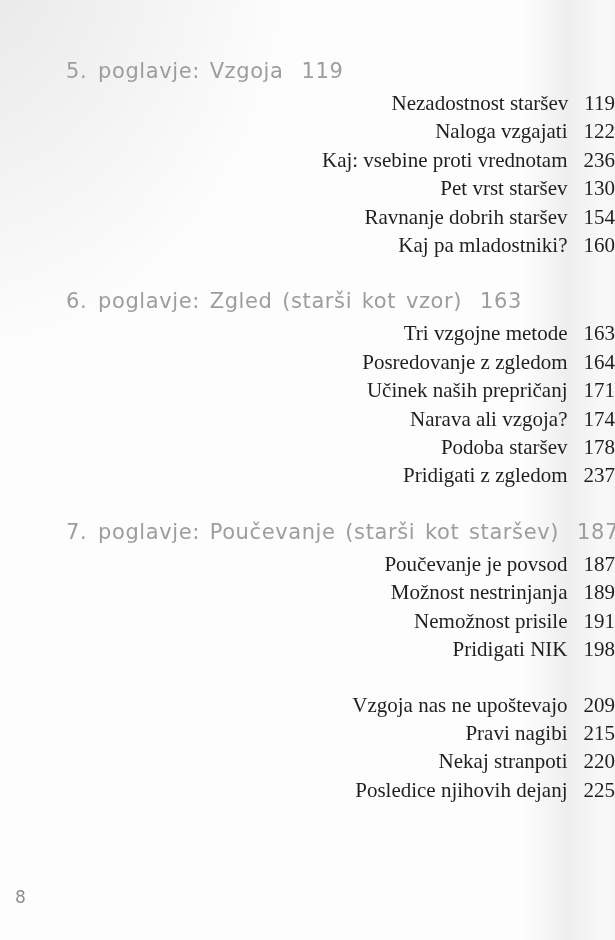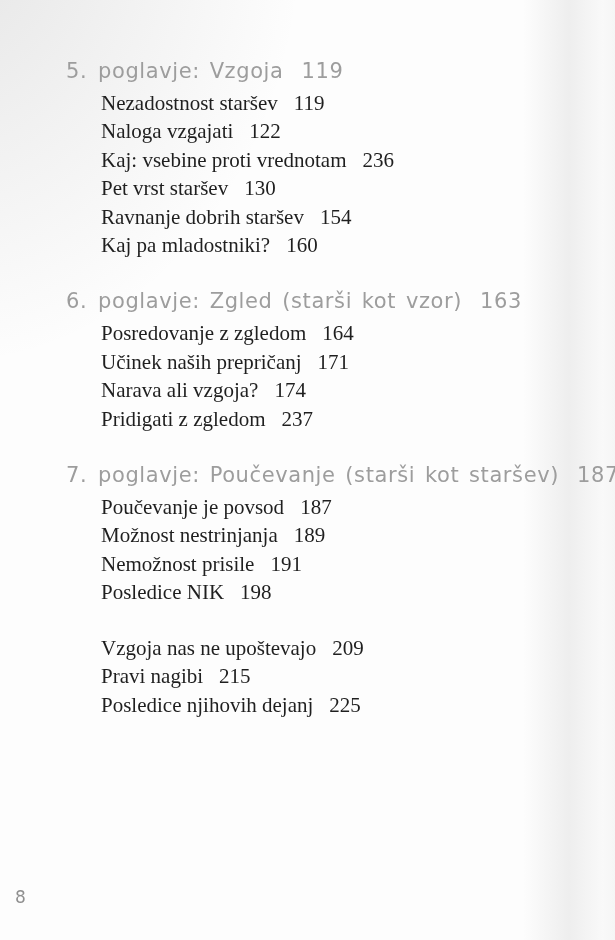--- a/index.html
+++ b/index.html
@@ -54,20 +54,21 @@
   }
   .section-entries {
     padding-left: 101px;
     font-family: "Liberation Serif", serif;
     font-size: 21px;
     line-height: 28.4px;
     color: #1f1f1f;
   }
   .toc-entry {
     white-space: nowrap;
+    text-align: right;
   }
   .entry-page {
     margin-left: 16px;
   }
   .folio {
     position: absolute;
     left: 15px;
     top: 886px;
     font-family: "DejaVu Sans", sans-serif;
     font-size: 17px;
@@ -88,37 +89,40 @@
           <div class="toc-entry"><span class="entry-label">Naloga vzgajati</span><span class="entry-page">122</span></div>
           <div class="toc-entry"><span class="entry-label">Kaj: vsebine proti vrednotam</span><span class="entry-page">236</span></div>
           <div class="toc-entry"><span class="entry-label">Pet vrst staršev</span><span class="entry-page">130</span></div>
           <div class="toc-entry"><span class="entry-label">Ravnanje dobrih staršev</span><span class="entry-page">154</span></div>
           <div class="toc-entry"><span class="entry-label">Kaj pa mladostniki?</span><span class="entry-page">160</span></div>
         </div>
       </div>
       <div class="toc-section">
         <div class="section-heading"><span class="heading-number">6.</span><span class="heading-title">poglavje: Zgled (starši kot vzor)</span><span class="heading-page">163</span></div>
         <div class="section-entries">
+          <div class="toc-entry"><span class="entry-label">Tri vzgojne metode</span><span class="entry-page">163</span></div>
           <div class="toc-entry"><span class="entry-label">Posredovanje z zgledom</span><span class="entry-page">164</span></div>
           <div class="toc-entry"><span class="entry-label">Učinek naših prepričanj</span><span class="entry-page">171</span></div>
           <div class="toc-entry"><span class="entry-label">Narava ali vzgoja?</span><span class="entry-page">174</span></div>
+          <div class="toc-entry"><span class="entry-label">Podoba staršev</span><span class="entry-page">178</span></div>
           <div class="toc-entry"><span class="entry-label">Pridigati z zgledom</span><span class="entry-page">237</span></div>
         </div>
       </div>
       <div class="toc-section">
         <div class="section-heading"><span class="heading-number">7.</span><span class="heading-title">poglavje: Poučevanje (starši kot staršev)</span><span class="heading-page">187</span></div>
         <div class="section-entries">
           <div class="toc-entry"><span class="entry-label">Poučevanje je povsod</span><span class="entry-page">187</span></div>
           <div class="toc-entry"><span class="entry-label">Možnost nestrinjanja</span><span class="entry-page">189</span></div>
           <div class="toc-entry"><span class="entry-label">Nemožnost prisile</span><span class="entry-page">191</span></div>
-          <div class="toc-entry"><span class="entry-label">Posledice NIK</span><span class="entry-page">198</span></div>
+          <div class="toc-entry"><span class="entry-label">Pridigati NIK</span><span class="entry-page">198</span></div>
         </div>
       </div>
       <div class="toc-section">
         <div class="section-entries">
           <div class="toc-entry"><span class="entry-label">Vzgoja nas ne upoštevajo</span><span class="entry-page">209</span></div>
           <div class="toc-entry"><span class="entry-label">Pravi nagibi</span><span class="entry-page">215</span></div>
+          <div class="toc-entry"><span class="entry-label">Nekaj stranpoti</span><span class="entry-page">220</span></div>
           <div class="toc-entry"><span class="entry-label">Posledice njihovih dejanj</span><span class="entry-page">225</span></div>
         </div>
       </div>
     </div>
   <div class="folio">8</div>
 </div>
 
 </body></html>

